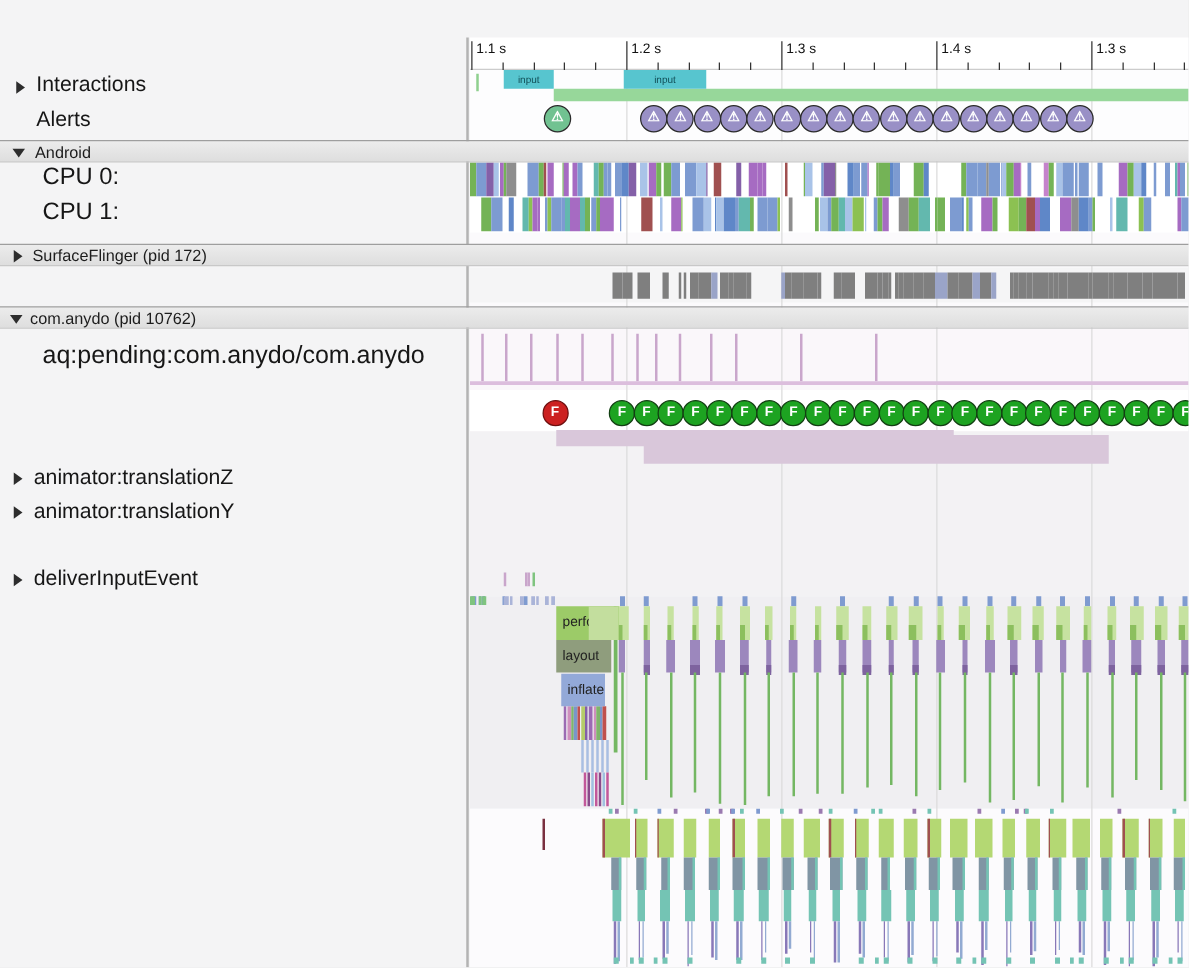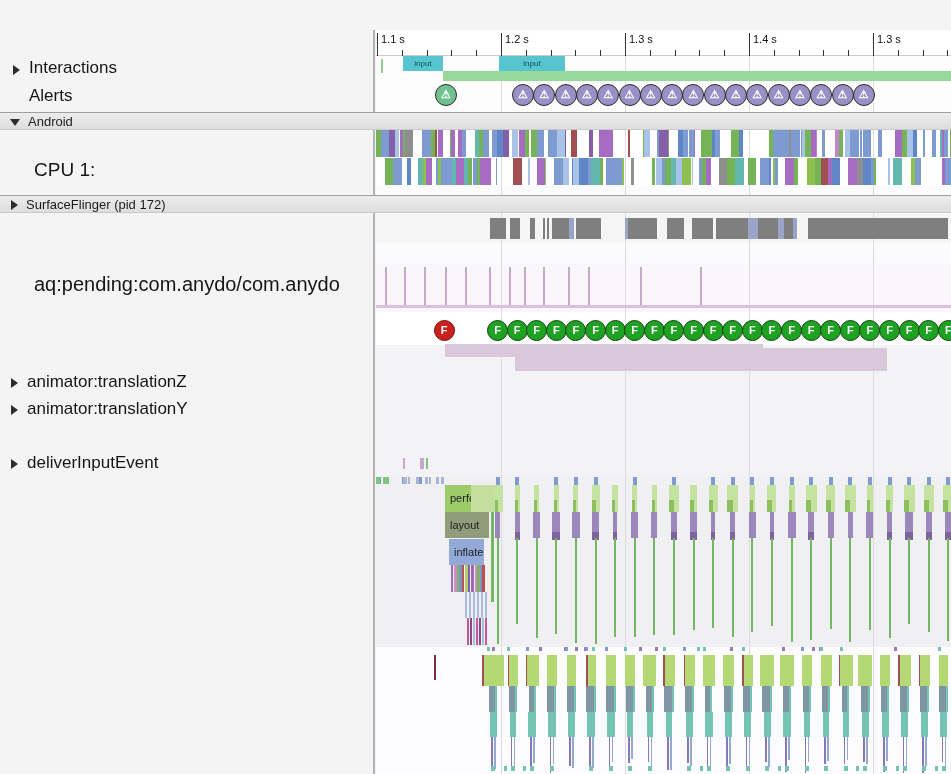--- a/index.html
+++ b/index.html
@@ -52,20 +52,23 @@
 
 <div class="app">
 
   <div class="sidebar">
     <div class="srow" style="top:28px">
       <span class="tri right" style="left:13px;top:7px"></span>
       <span class="lbl f17" style="left:29px">Interactions</span>
     </div>
     <div class="srow" style="top:56px">
       <span class="lbl f17" style="left:29px">Alerts</span>
+    </div>
+    <div class="srow" style="top:101px">
+      <span class="lbl f19" style="left:34px">CPU 0:</span>
     </div>
     <div class="srow" style="top:129px">
       <span class="lbl f19" style="left:34px">CPU 1:</span>
     </div>
     <div class="srow" style="top:243px;width:373px;overflow:hidden">
       <span class="lbl f20" style="left:34px">aq:pending:com.anydo/com.anydo</span>
     </div>
     <div class="srow" style="top:342px">
       <span class="tri right" style="left:11px;top:6px"></span>
       <span class="lbl f17" style="left:27px">animator:translationZ</span>
@@ -805,14 +808,18 @@
     </div>
 
   <div class="band" style="top:112px">
     <span class="tri down" style="left:10px"></span>
     <span class="lbl" style="left:28px">Android</span>
   </div>
   <div class="band" style="top:195px">
     <span class="tri right" style="left:11px;top:4px"></span>
     <span class="lbl" style="left:26px">SurfaceFlinger (pid 172)</span>
   </div>
+  <div class="band" style="top:245px">
+    <span class="tri down" style="left:8px"></span>
+    <span class="lbl" style="left:24px">com.anydo (pid 10762)</span>
+  </div>
 
 </div>
 
 </body></html>

